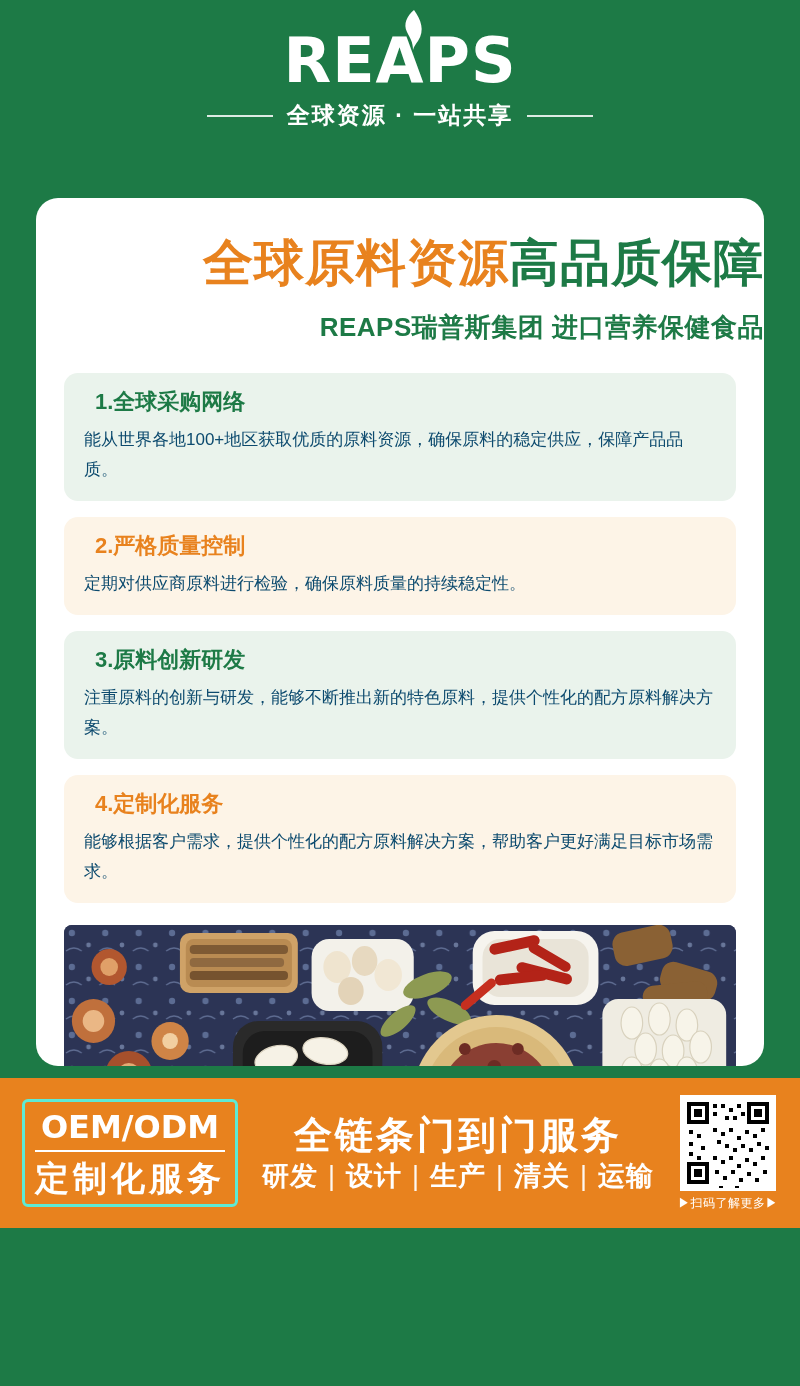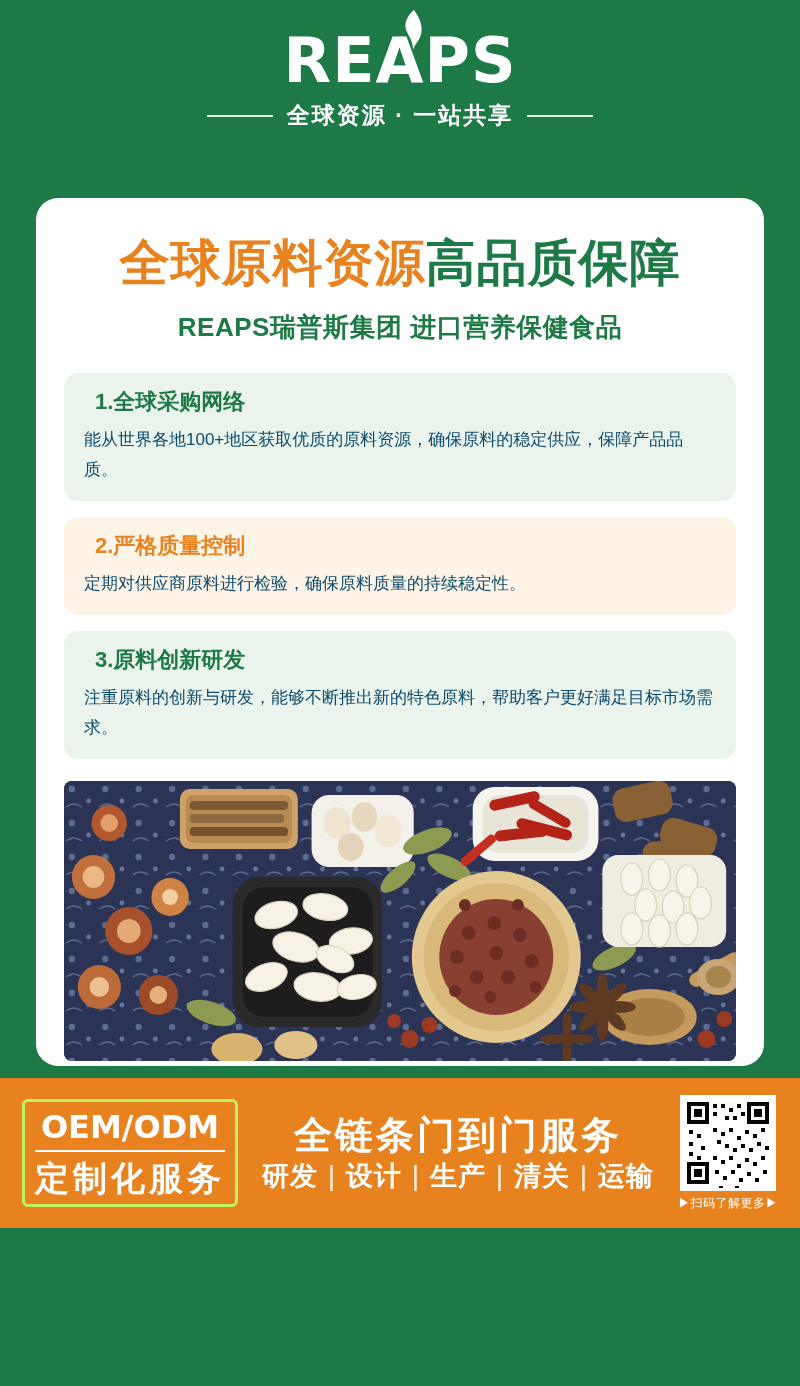--- a/index.html
+++ b/index.html
@@ -79,20 +79,21 @@
   .card {
     margin: 0 36px;
     background: #ffffff;
     border-radius: 22px;
     flex: 1 1 auto;
     padding: 36px 0 0 0;
     box-sizing: border-box;
     display: flex;
     flex-direction: column;
     overflow: hidden;
+    align-items: flex-end;
   }
   .title {
     text-align: center;
     font-size: 50px;
     font-weight: bold;
     letter-spacing: 1px;
     line-height: 58px;
     white-space: nowrap;
   }
   .title .orange { color: #e8821e; }
@@ -151,21 +152,21 @@
     flex: 0 0 150px;
     height: 150px;
     background: #e8821e;
     display: flex;
     align-items: center;
     padding: 0 22px;
     box-sizing: border-box;
     gap: 18px;
   }
   .badge {
-    border: 3px solid #bef264;
+    border: 3px solid #5eead4;
     border-radius: 6px;
     padding: 6px 10px;
     color: #ffffff;
     text-align: center;
     flex: 0 0 auto;
   }
   .badge-line1 {
     font-family: "DejaVu Sans", sans-serif;
     font-size: 32px;
     font-weight: bold;
@@ -265,23 +266,27 @@
         <div class="feature-body">能从世界各地100+地区获取优质的原料资源，确保原料的稳定供应，保障产品品质。</div>
       </div>
 
       <div class="feature cream-bg">
         <div class="feature-head">2.严格质量控制</div>
         <div class="feature-body">定期对供应商原料进行检验，确保原料质量的持续稳定性。</div>
       </div>
 
       <div class="feature green-bg">
         <div class="feature-head">3.原料创新研发</div>
-        <div class="feature-body">注重原料的创新与研发，能够不断推出新的特色原料，帮助客户更好满足目标市场需求。</div>
+        <div class="feature-body">注重原料的创新与研发，能够不断推出新的特色原料，提供个性化的配方原料解决方案。</div>
       </div>
 
+      <div class="feature cream-bg">
+        <div class="feature-head">4.定制化服务</div>
+        <div class="feature-body">能够根据客户需求，提供个性化的配方原料解决方案，帮助客户更好满足目标市场需求。</div>
+      </div>
 
     </div>
 
     <div class="photo-wrap">
       <svg viewBox="0 0 684 280" preserveAspectRatio="none" aria-hidden="true">
         <defs>
           <pattern id="cloth" width="34" height="34" patternUnits="userSpaceOnUse">
             <rect width="34" height="34" fill="#2c3455"></rect>
             <circle cx="8" cy="8" r="3.2" fill="#6c7fa8" opacity="0.75"></circle>
             <circle cx="25" cy="20" r="2.4" fill="#8fa2c6" opacity="0.6"></circle>

